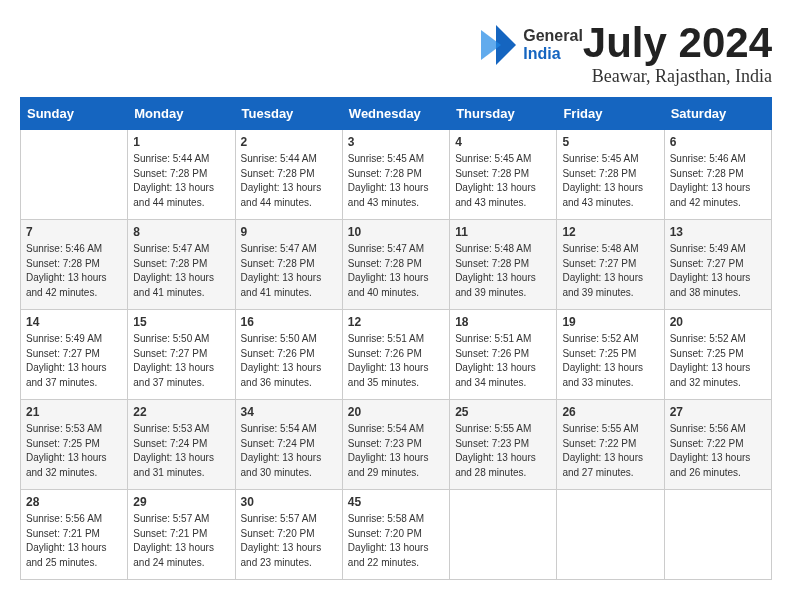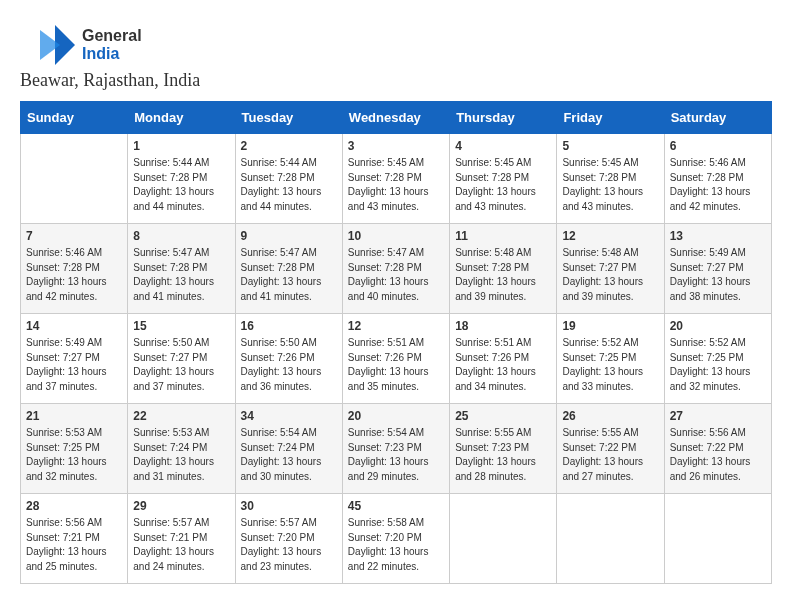--- a/index.html
+++ b/index.html
@@ -8,21 +8,20 @@
       background: #fff;
       width: 792px;
       min-height: 612px;
       padding: 20px;
     }
     .header {
       display: flex;
       justify-content: flex-end;
       align-items: flex-start;
       margin-bottom: 10px;
-      flex-direction: column;
     }
     .logo {
       display: flex;
       align-items: center;
     }
     .title-block {
       text-align: right;
     }
     .month-title {
       font-size: 42px;
@@ -89,20 +88,21 @@
         <polygon points="35,5 55,25 35,45" fill="#1565c0"></polygon>
         <polygon points="20,10 40,25 20,40" fill="#1e88e5" opacity="0.7"></polygon>
       </svg>
     </div>
     <div style="margin-left:2px;">
       <div style="font-size:16px; font-weight:bold; color:#333; line-height:1.1;">General</div>
       <div style="font-size:16px; font-weight:bold; color:#1565c0; line-height:1.1;">India</div>
     </div>
   </div>
   <div class="title-block">
+    <div class="month-title">July 2024</div>
     <div class="location-title">Beawar, Rajasthan, India</div>
   </div>
 </div>
 
 <table>
   <thead>
     <tr>
     <th>Sunday</th>
         <th>Monday</th>
         <th>Tuesday</th>

